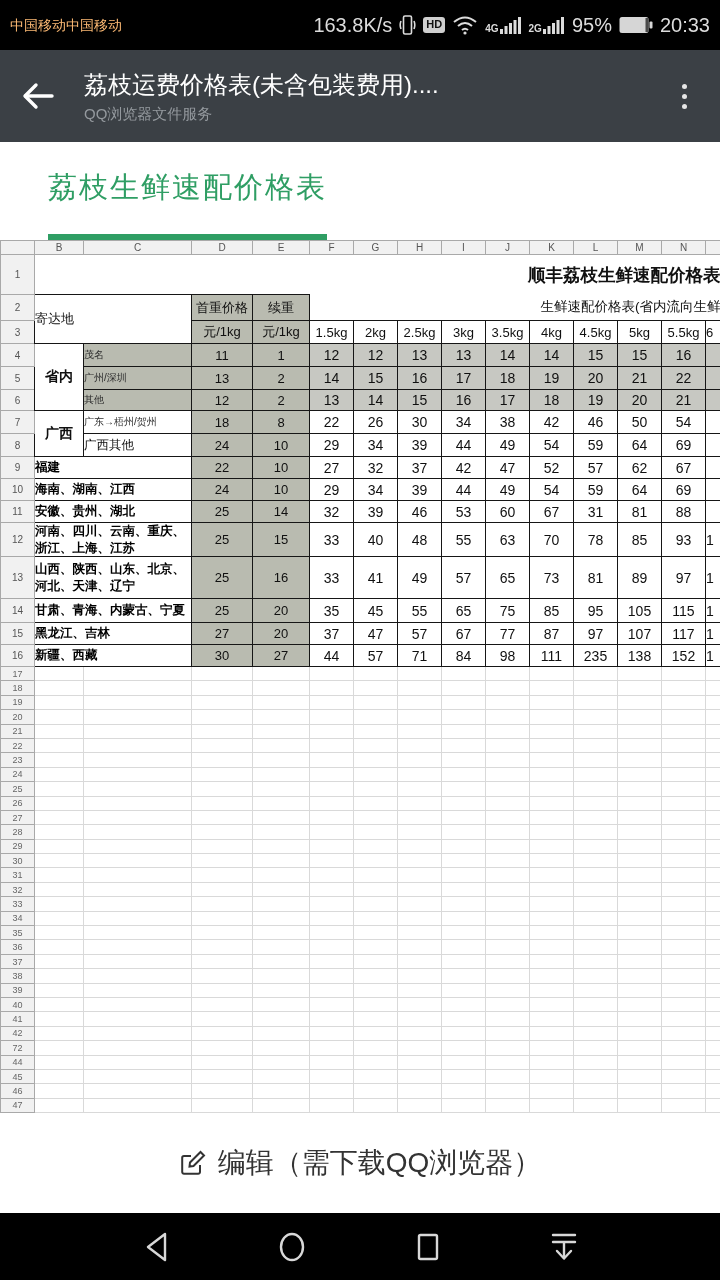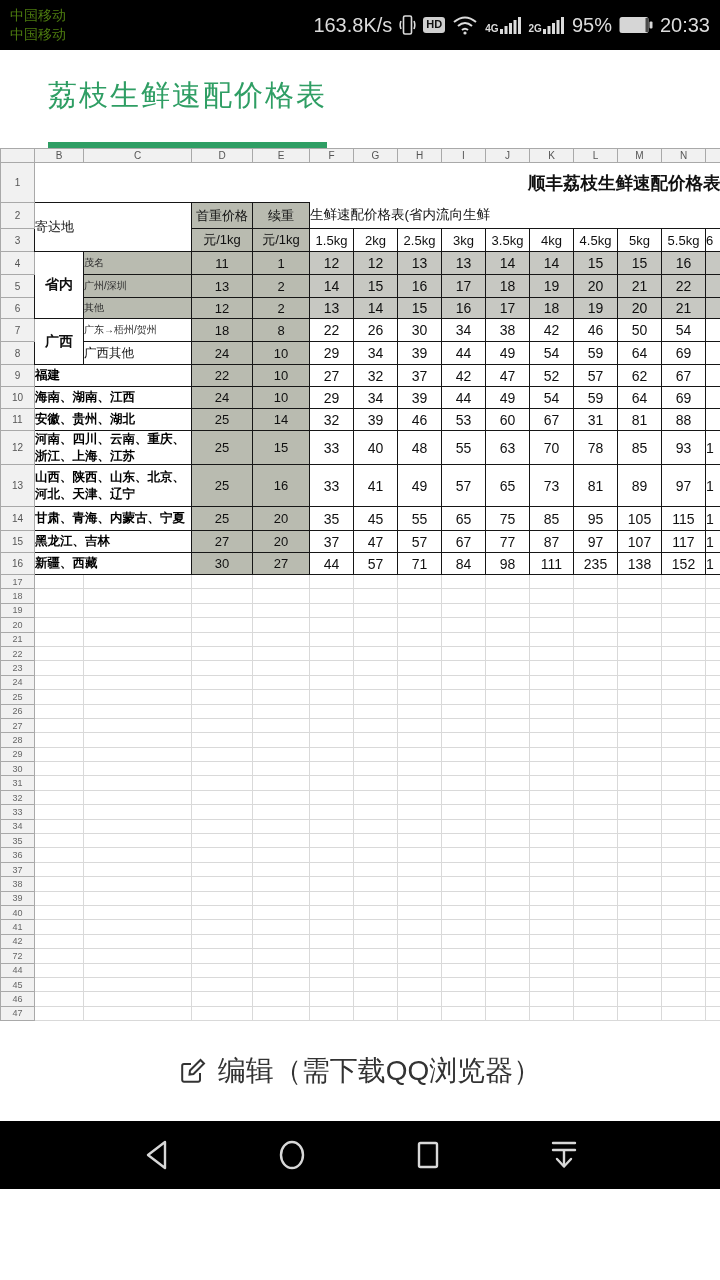--- a/index.html
+++ b/index.html
@@ -3,21 +3,21 @@
 <meta charset="utf-8">
 <style>
   html,body{margin:0;padding:0;background:#222;}
   *{box-sizing:border-box;}
   .screen{
     position:relative;width:720px;height:1280px;margin:0 auto;background:#fff;overflow:hidden;
     font-family:"Liberation Sans","DejaVu Sans",sans-serif;
   }
   
   .status-bar{height:50px;background:#000;display:flex;align-items:center;justify-content:space-between;padding:0 10px;color:#e9e9e9;}
-  .carriers{display:flex;flex-direction:column;font-size:14px;line-height:1.35;color:#4d7c0f;}
+  .carriers{display:flex;flex-direction:row;font-size:14px;line-height:1.35;color:#fdba74;}
   .status-right{display:flex;align-items:center;gap:7px;font-size:20px;color:#dcdcdc;}
   .hd-badge{background:#cfcfcf;color:#111;font-size:11px;font-weight:bold;border-radius:3px;padding:1px 3px;line-height:1.2;}
   .sig{display:flex;align-items:flex-start;gap:1px;}
   .sig .net{font-size:10px;font-weight:bold;margin-top:8px;color:#dcdcdc;}
   .pct{font-size:20px;}
   .clock{font-size:20px;}
   svg{display:block;}
   
   .title-bar{height:92px;background:#3b4045;display:flex;align-items:center;padding:0 18px;}
   .back-btn{width:40px;height:40px;display:flex;align-items:center;justify-content:center;flex:0 0 auto;}
@@ -33,21 +33,21 @@
   
   .grid{width:720px;background:#fff;overflow:hidden;}
   table.sheet{border-collapse:collapse;table-layout:fixed;width:720px;}
   table.sheet td{padding:0;overflow:hidden;vertical-align:middle;}
   .fc{background:#f1f1f1;border:1px solid #a9a9a9;font-size:10px;color:#555;text-align:center;}
   .fc.s{font-size:9px;color:#666;}
   .tc{border:1px solid #161616;text-align:center;font-size:14px;color:#101010;background:#fff;}
   .g{background:#b9bbb0;font-size:13px;}
   .g2{background:#c7c8c2;}
   .t1{border:none;background:#fff;font-weight:bold;font-size:17.5px;text-align:right;padding-right:72px;white-space:nowrap;color:#111;}
-  .t2{border:none;background:#fff;font-size:13.5px;text-align:left;padding-left:178px;white-space:nowrap;color:#111;}
+  .t2{border:none;background:#fff;font-size:13.5px;text-align:right;padding-left:178px;white-space:nowrap;color:#111;}
   .dest{text-align:left;padding-left:5px;font-size:13px;background:#fff;}
   .grp{font-weight:bold;font-size:14px;background:#fff;}
   .sub{text-align:left;padding-left:4px;font-size:12.5px;white-space:nowrap;}
   .sub.sm{font-size:10px;color:#2b2b2b;}
   .plb{font-weight:bold;text-align:left;padding-left:4px;font-size:12.5px;white-space:nowrap;color:#000;}
   .plb.wrap{white-space:normal;line-height:1.3;}
   .w{font-size:13px;}
   .clip{text-align:left;padding-left:3px;}
   .ec{border:1px solid #d9d9d9;background:#fff;}
   
@@ -110,20 +110,39 @@
         <svg width="34" height="18" viewBox="0 0 34 18">
           <rect x="0.5" y="1" width="29" height="16" rx="2.5" fill="#d6d6d6"></rect>
           <rect x="26.5" y="2" width="3" height="14" fill="#4a4a4a"></rect>
           <rect x="30.5" y="5.5" width="3" height="7" rx="1" fill="#d6d6d6"></rect>
         </svg>
       </span>
       <span class="clock">20:33</span>
     </div>
   </div>
 
+  <div class="title-bar">
+    <div class="back-btn">
+      <span>
+        <svg width="34" height="30" viewBox="0 0 34 30" fill="none" stroke="#fff" stroke-width="3.4" stroke-linecap="round" stroke-linejoin="round">
+          <path d="M15 4 L4 15 L15 26"></path>
+            <path d="M4.5 15 L31 15"></path>
+        </svg>
+      </span>
+    </div>
+    <div class="tb-text">
+      <div class="tb-title">荔枝运费价格表(未含包装费用)....</div>
+      <div class="tb-sub">QQ浏览器文件服务</div>
+    </div>
+    <div class="kebab">
+      <i></i>
+        <i></i>
+        <i></i>
+    </div>
+  </div>
 
   <div class="tab-bar">
     <div class="tab active">
       <span>荔枝生鲜速配价格表</span>
     </div>
   </div>
 
   <div class="grid" id="grid">
       <table class="sheet">
         <colgroup>

